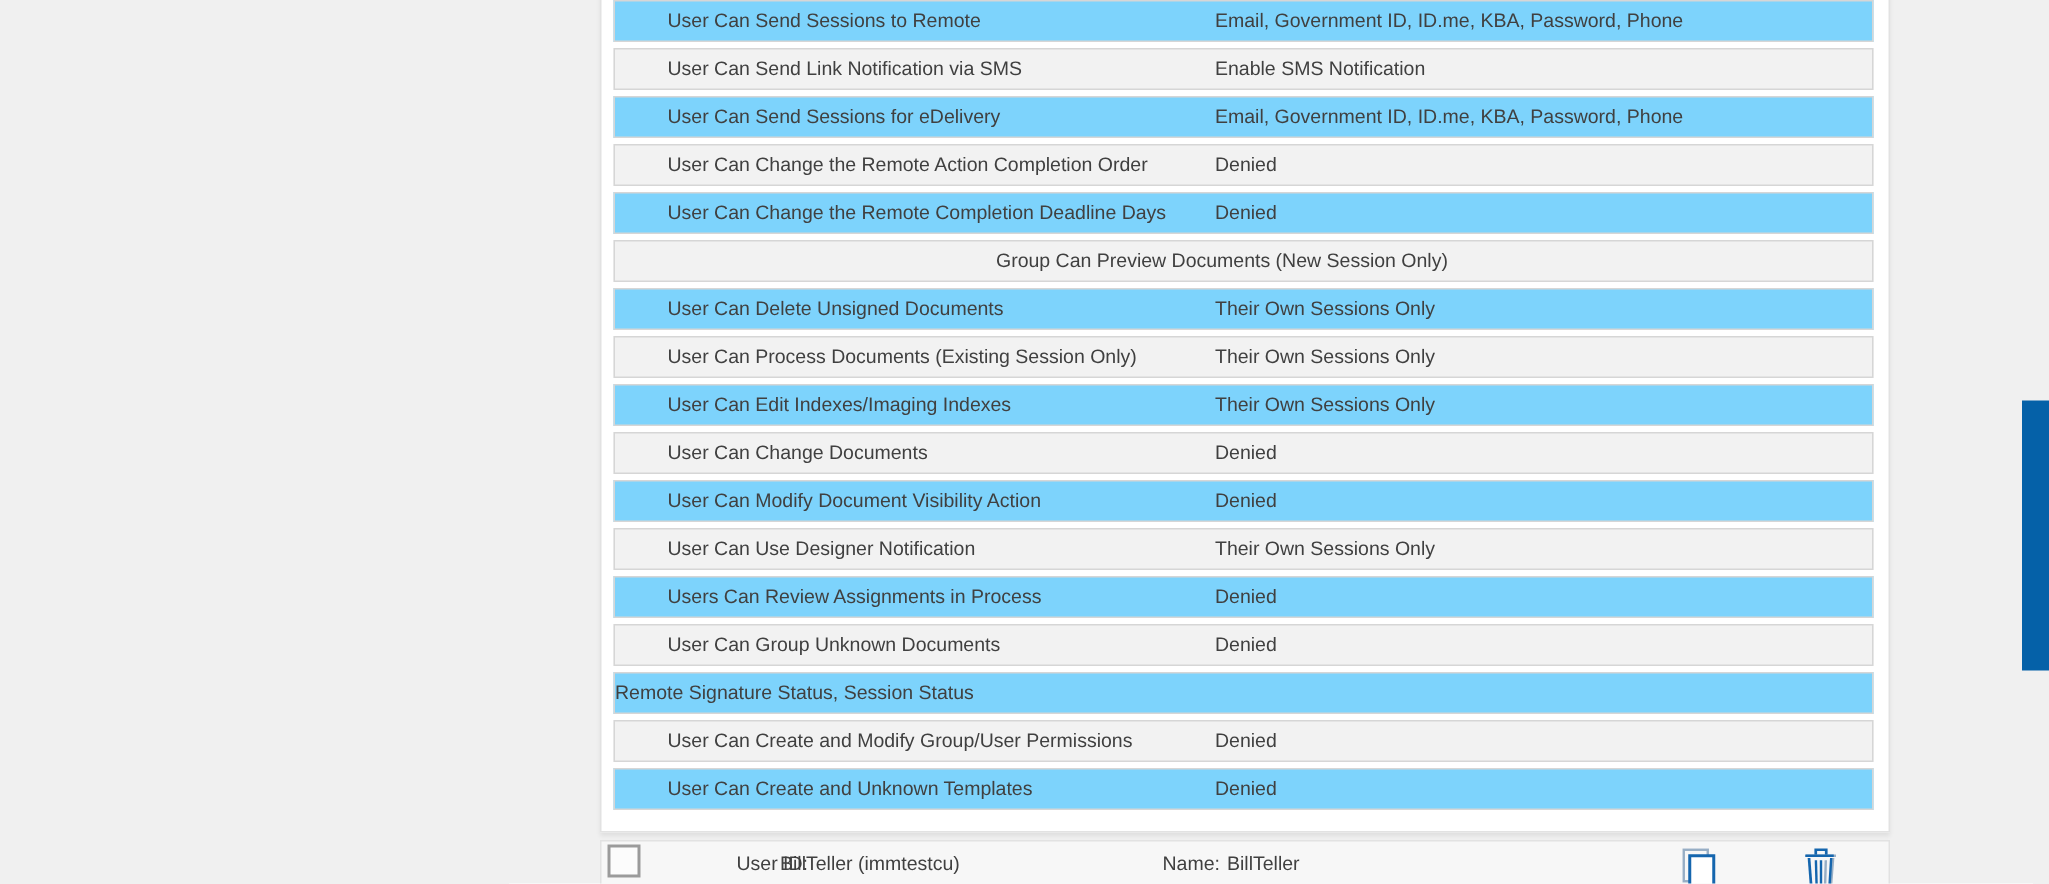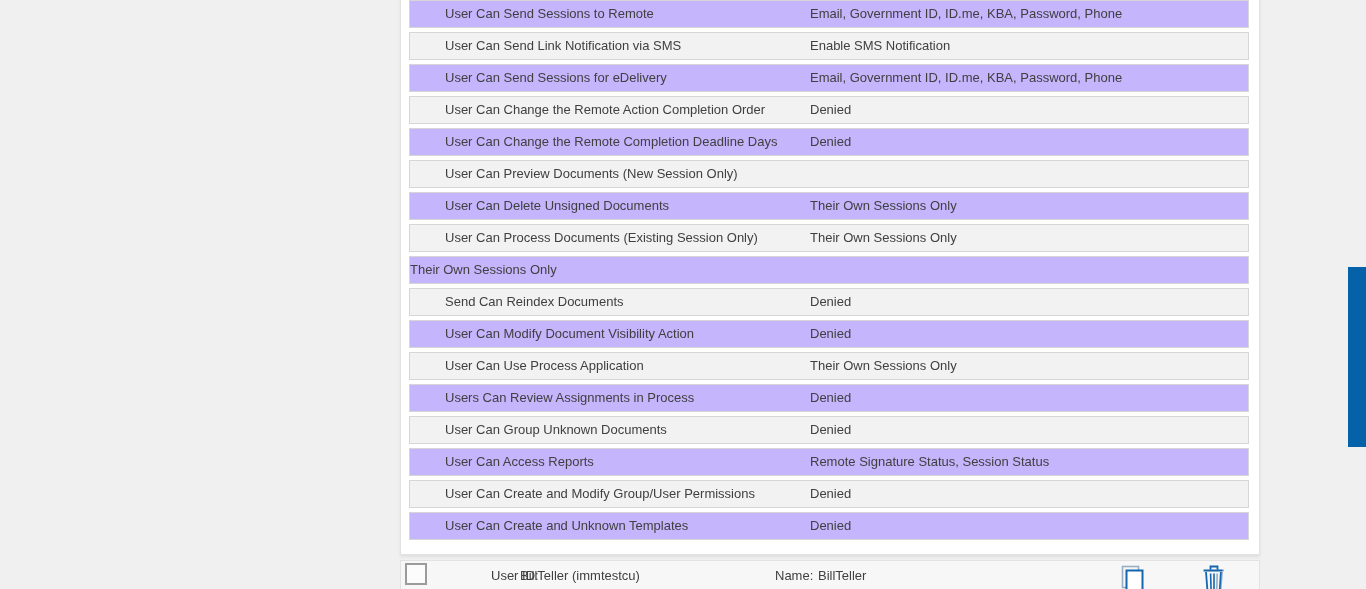--- a/index.html
+++ b/index.html
@@ -23,31 +23,31 @@
     left: 400px; top: -10px;
     width: 860px; height: 565px;
     background: #ffffff;
     border: 1px solid #e2e2e2;
     box-shadow: 0 2px 3px rgba(0,0,0,0.07);
     padding: 9px 10px 0 8px;
   }
   .perm-row {
     width: 840px; height: 28px;
     border: 1px solid #d6d6d6;
-    background: #c4b5fd;
+    background: #7dd3fc;
     margin-bottom: 4px;
     display: flex;
     align-items: center;
     font-size: 13px;
     color: #404040;
     line-height: 26px;
     white-space: nowrap;
     overflow: hidden;
   }
-  .perm-row.alt { background: #f2f2f2; }
+  .perm-row.alt { background: #f2f2f2; justify-content: center; }
   .perm-label {
     flex: 0 0 400px;
     padding-left: 35px;
     overflow: hidden;
   }
   .perm-value {
     flex: 1 1 auto;
     overflow: hidden;
   }
 
@@ -119,55 +119,55 @@
         </div>
         <div class="perm-row alt">
           <span class="perm-label">User Can Change the Remote Action Completion Order</span>
           <span class="perm-value">Denied</span>
         </div>
         <div class="perm-row">
           <span class="perm-label">User Can Change the Remote Completion Deadline Days</span>
           <span class="perm-value">Denied</span>
         </div>
         <div class="perm-row alt">
-          <span class="perm-label">User Can Preview Documents (New Session Only)</span>
+          <span class="perm-label">Group Can Preview Documents (New Session Only)</span>
         </div>
         <div class="perm-row">
           <span class="perm-label">User Can Delete Unsigned Documents</span>
           <span class="perm-value">Their Own Sessions Only</span>
         </div>
         <div class="perm-row alt">
           <span class="perm-label">User Can Process Documents (Existing Session Only)</span>
           <span class="perm-value">Their Own Sessions Only</span>
         </div>
         <div class="perm-row">
-          <span class="perm-value">Their Own Sessions Only</span>
-        </div>
-        <div class="perm-row alt">
-          <span class="perm-label">Send Can Reindex Documents</span>
+          <span class="perm-label">User Can Edit Indexes/Imaging Indexes</span>
+          <span class="perm-value">Their Own Sessions Only</span>
+        </div>
+        <div class="perm-row alt">
+          <span class="perm-label">User Can Change Documents</span>
           <span class="perm-value">Denied</span>
         </div>
         <div class="perm-row">
           <span class="perm-label">User Can Modify Document Visibility Action</span>
           <span class="perm-value">Denied</span>
         </div>
         <div class="perm-row alt">
-          <span class="perm-label">User Can Use Process Application</span>
+          <span class="perm-label">User Can Use Designer Notification</span>
           <span class="perm-value">Their Own Sessions Only</span>
         </div>
         <div class="perm-row">
           <span class="perm-label">Users Can Review Assignments in Process</span>
           <span class="perm-value">Denied</span>
         </div>
         <div class="perm-row alt">
           <span class="perm-label">User Can Group Unknown Documents</span>
           <span class="perm-value">Denied</span>
         </div>
         <div class="perm-row">
-          <span class="perm-label">User Can Access Reports</span>
           <span class="perm-value">Remote Signature Status, Session Status</span>
         </div>
         <div class="perm-row alt">
           <span class="perm-label">User Can Create and Modify Group/User Permissions</span>
           <span class="perm-value">Denied</span>
         </div>
         <div class="perm-row">
           <span class="perm-label">User Can Create and Unknown Templates</span>
           <span class="perm-value">Denied</span>
         </div>

